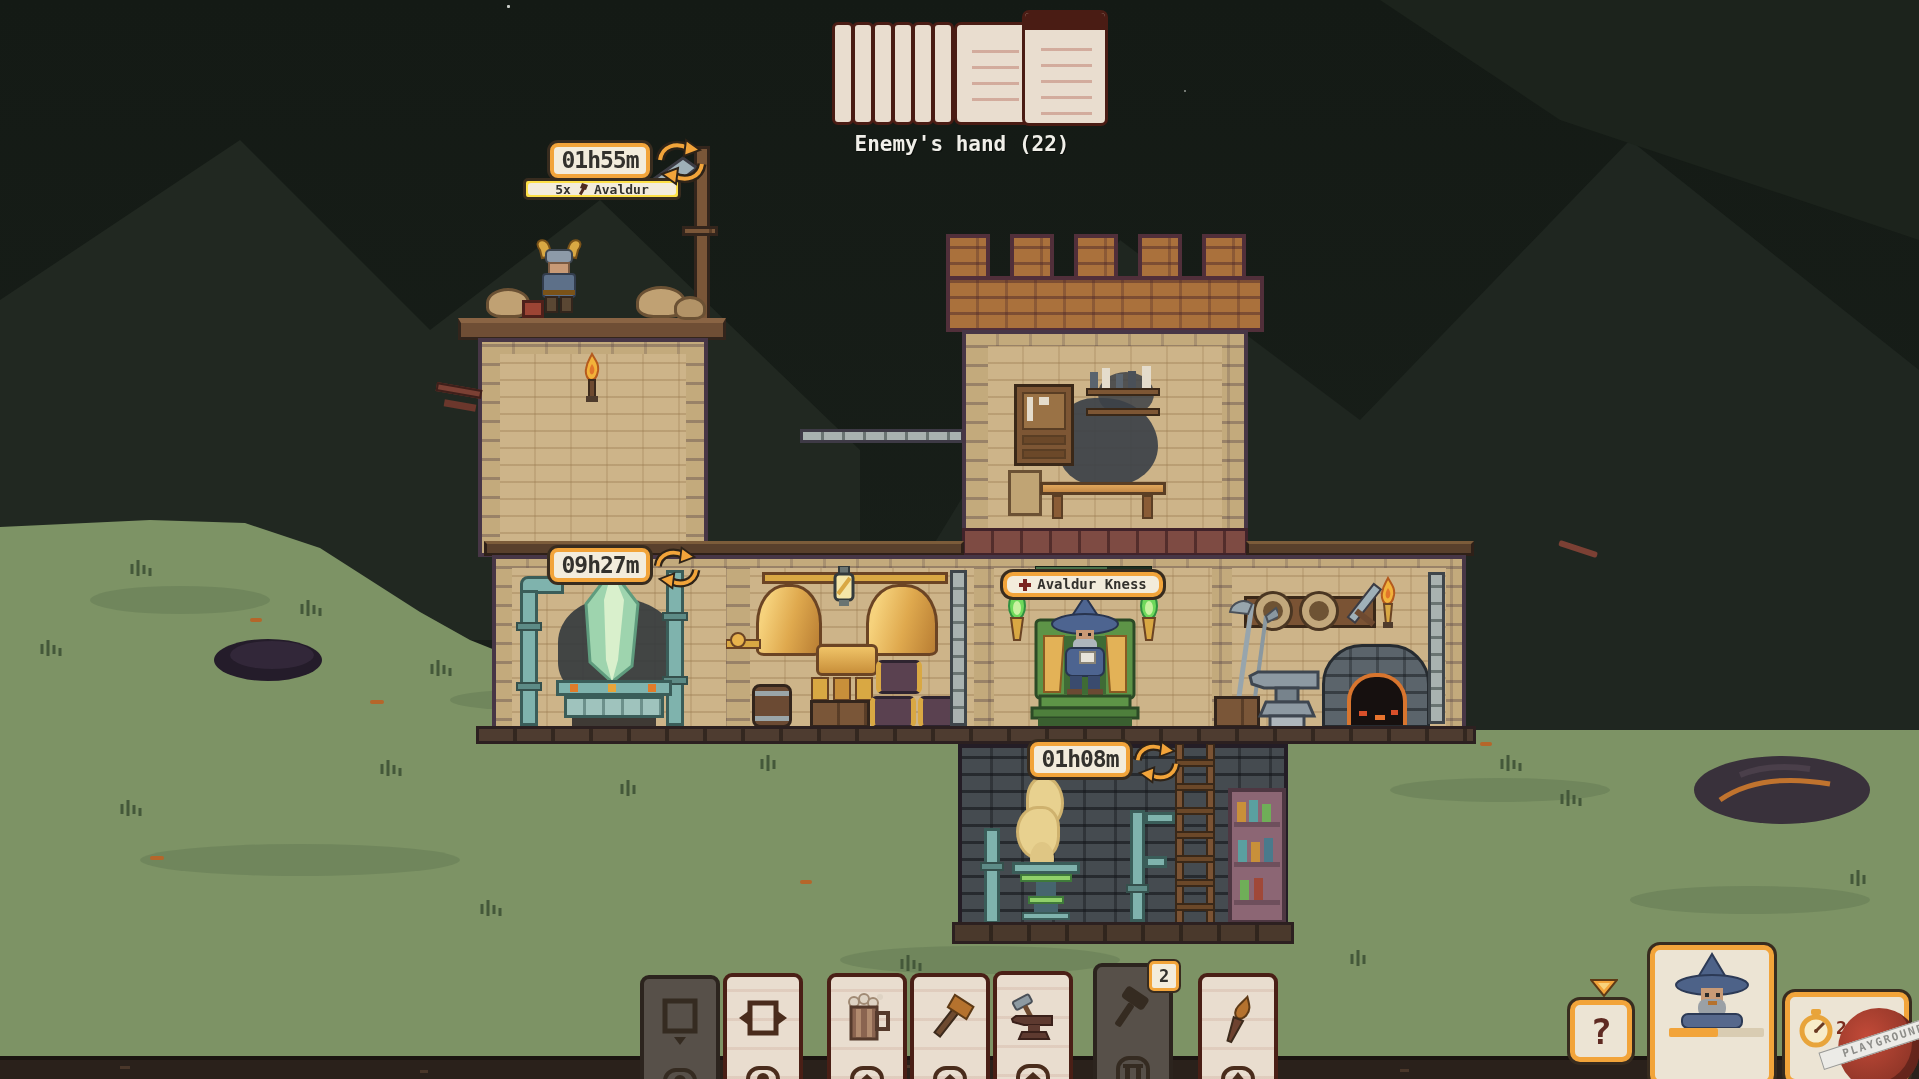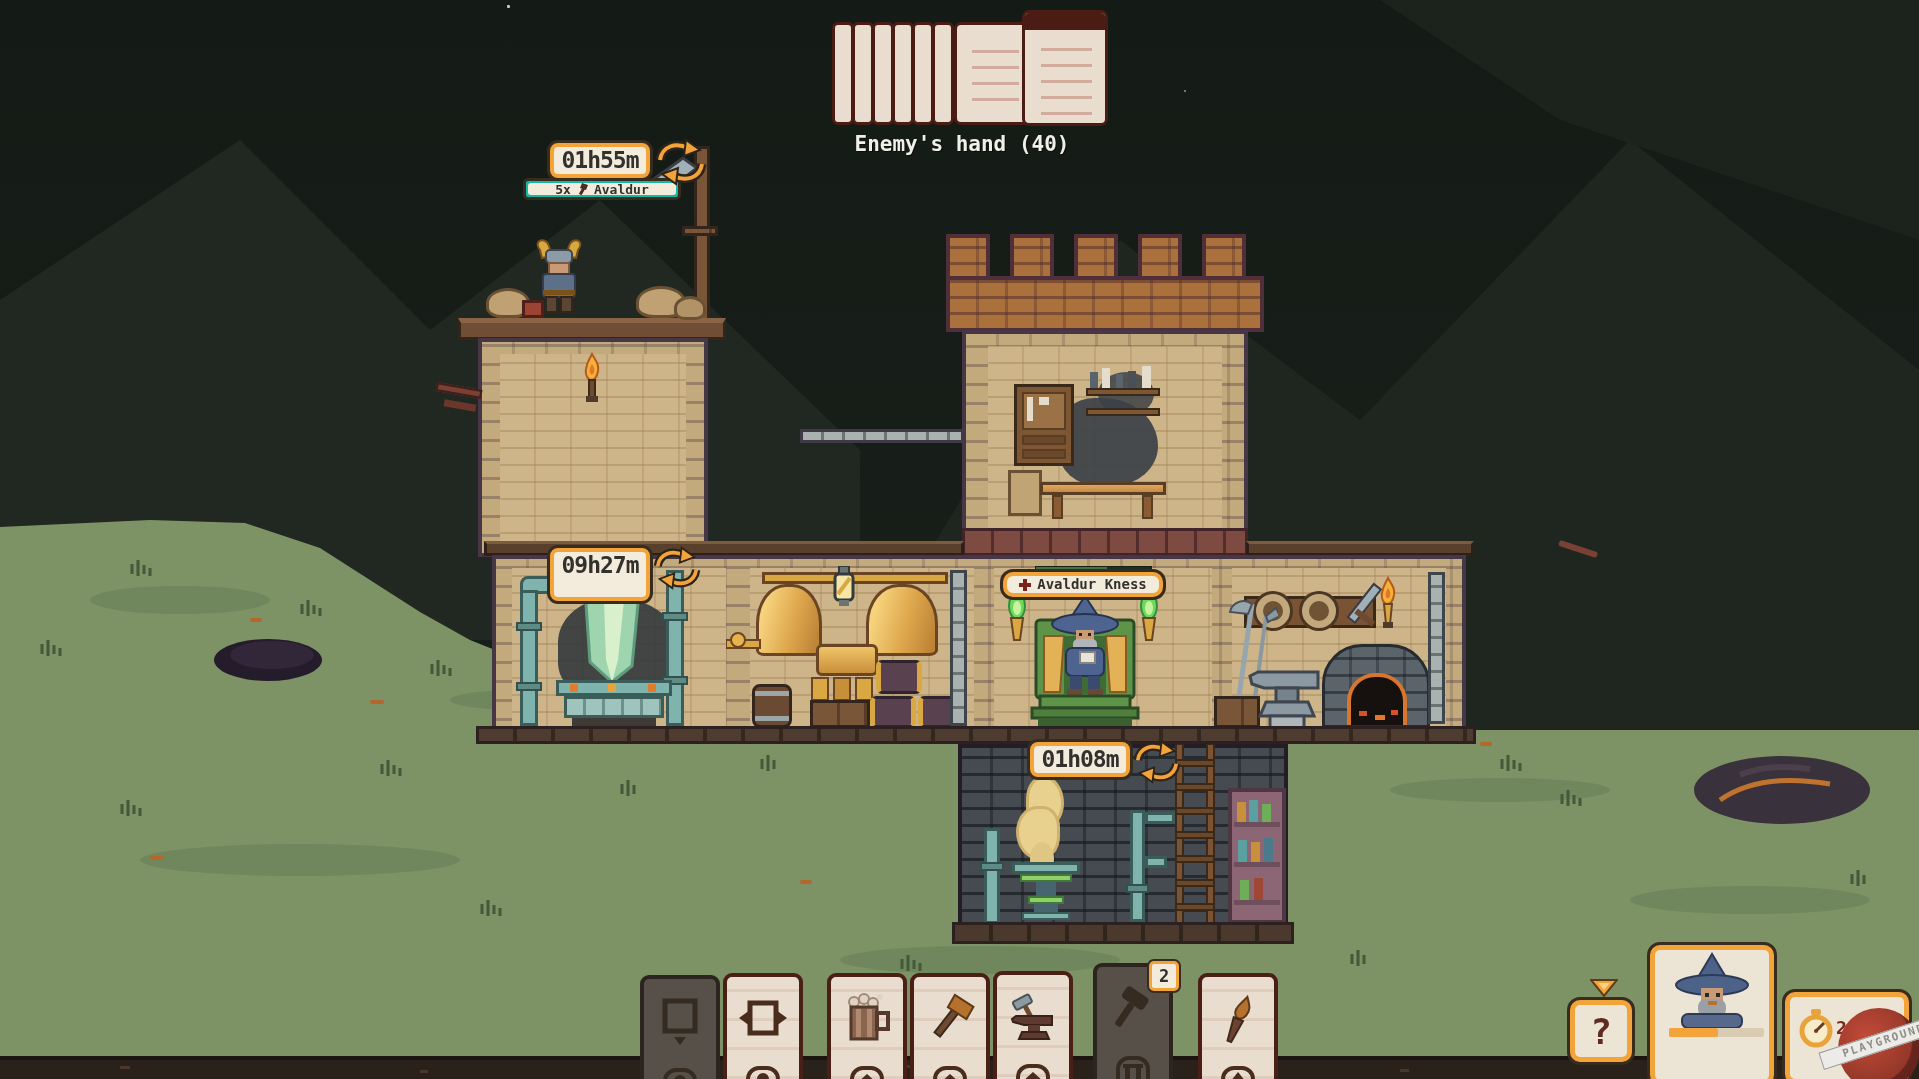--- a/index.html
+++ b/index.html
@@ -34,21 +34,21 @@
   .pipe{background:#7fb3ad;border:3px solid #3a5d59;box-sizing:border-box;}
   .collar{background:#5d8b86;border:2px solid #35504c;box-sizing:border-box;position:absolute;}
   .ladderstrip{background-color:#a9b2b0;background-image:
     repeating-linear-gradient(0deg,transparent 0 14px,#6a7472 14px 17px);
     border:3px solid #3e454a;box-sizing:border-box;}
   
   .plate{position:absolute;background:#f3ecdc;border:4px solid #f2a43a;border-radius:8px;
     box-shadow:0 0 0 3px #382c1f;color:#33312d;font-weight:bold;text-align:center;box-sizing:border-box;}
   .timer{font-size:23px;line-height:27px;padding:0 6px;letter-spacing:-1px;}
   .nameplate{font-size:14px;line-height:15px;padding:2px 8px;border-radius:10px;display:flex;align-items:center;gap:6px;justify-content:center;}
-  .subplate{position:absolute;background:#14b8a6;border:3px solid #382c1f;border-radius:5px;box-sizing:border-box;padding:2px;}
+  .subplate{position:absolute;background:#fde047;border:3px solid #382c1f;border-radius:5px;box-sizing:border-box;padding:2px;}
   .subplate .in{background:#f3ecdc;border-radius:3px;height:100%;display:flex;align-items:center;justify-content:center;gap:5px;
     font-size:13px;font-weight:bold;color:#33312d;}
   
   .hcard{position:absolute;width:80px;height:136px;background:#e9ddcf;border:4px solid #4a1f16;border-radius:9px;
     box-sizing:border-box;background-image:repeating-linear-gradient(0deg,transparent 0 26px,rgba(168,104,84,.14) 26px 29px);}
   .hcard .ic{position:absolute;left:50%;transform:translateX(-50%);color:#4a2c1c;}
   .hcard .main{top:16px;}
   .hcard .foot{top:88px;}
   .hcard.dark{background:#575049;border-color:#2c241e;background-image:none;}
   .hcard.dark .ic{color:#352b21;}
@@ -417,21 +417,21 @@
   </div>
   <svg class="abs" style="left:652px;top:138px;" width="58" height="48" viewBox="0 0 58 48">
     <path d="M8 22 C10 8 24 4 36 10" fill="none" stroke="#2e2318" stroke-width="9"></path>
     <path d="M8 22 C10 8 24 4 36 10" fill="none" stroke="#f2a43a" stroke-width="4"></path>
     <polygon points="34,2 48,12 32,18" fill="#f2a43a" stroke="#2e2318" stroke-width="2"></polygon>
     <path d="M50 26 C48 40 34 44 22 38" fill="none" stroke="#2e2318" stroke-width="9"></path>
     <path d="M50 26 C48 40 34 44 22 38" fill="none" stroke="#f2a43a" stroke-width="4"></path>
     <polygon points="24,46 10,36 26,30" fill="#f2a43a" stroke="#2e2318" stroke-width="2"></polygon>
   </svg>
 
-  <div class="plate timer" style="left:550px;top:548px;width:100px;height:53px;">
+  <div class="plate timer" style="left:550px;top:548px;width:100px;height:34px;">
     <span>09h27m</span>
   </div>
   <svg class="abs" style="left:650px;top:546px;" width="54" height="44" viewBox="0 0 58 48">
     <path d="M8 22 C10 8 24 4 36 10" fill="none" stroke="#2e2318" stroke-width="9"></path>
     <path d="M8 22 C10 8 24 4 36 10" fill="none" stroke="#f2a43a" stroke-width="4"></path>
     <polygon points="34,2 48,12 32,18" fill="#f2a43a" stroke="#2e2318" stroke-width="2"></polygon>
     <path d="M50 26 C48 40 34 44 22 38" fill="none" stroke="#2e2318" stroke-width="9"></path>
     <path d="M50 26 C48 40 34 44 22 38" fill="none" stroke="#f2a43a" stroke-width="4"></path>
     <polygon points="24,46 10,36 26,30" fill="#f2a43a" stroke="#2e2318" stroke-width="2"></polygon>
   </svg>
@@ -464,21 +464,21 @@
     <div class="sliver" style="left:80px;top:12px;"></div>
     <div class="sliver" style="left:100px;top:12px;"></div>
     <div class="ecard" style="left:122px;top:12px;width:80px;height:103px;">
       <div class="scribbles"></div>
     </div>
     <div class="ecard" style="left:190px;top:0px;width:86px;height:116px;">
       <div style="position:absolute;left:0;top:0;width:100%;height:17px;background:#4a1c14;"></div>
       <div class="scribbles" style="top:20%;"></div>
     </div>
   </div>
-  <div class="enemy-label" style="left:812px;top:132px;width:300px;">Enemy's hand (40)</div>
+  <div class="enemy-label" style="left:812px;top:132px;width:300px;">Enemy's hand (22)</div>
 
   <div class="hcard dark" style="left:640px;top:975px;">
     <svg class="ic main" width="46" height="54" viewBox="0 0 46 54">
       <rect x="8" y="6" width="30" height="30" fill="none" stroke="currentColor" stroke-width="5"></rect>
       <polygon points="17,42 29,42 23,50" fill="currentColor"></polygon>
     </svg>
     <svg class="ic foot" width="36" height="38" viewBox="0 0 36 38">
       <rect x="3" y="3" width="30" height="32" rx="11" fill="none" stroke="currentColor" stroke-width="4"></rect>
       <circle cx="18" cy="14" r="6" fill="currentColor"></circle>
         <rect x="10" y="19" width="16" height="12" rx="4" fill="currentColor"></rect>

